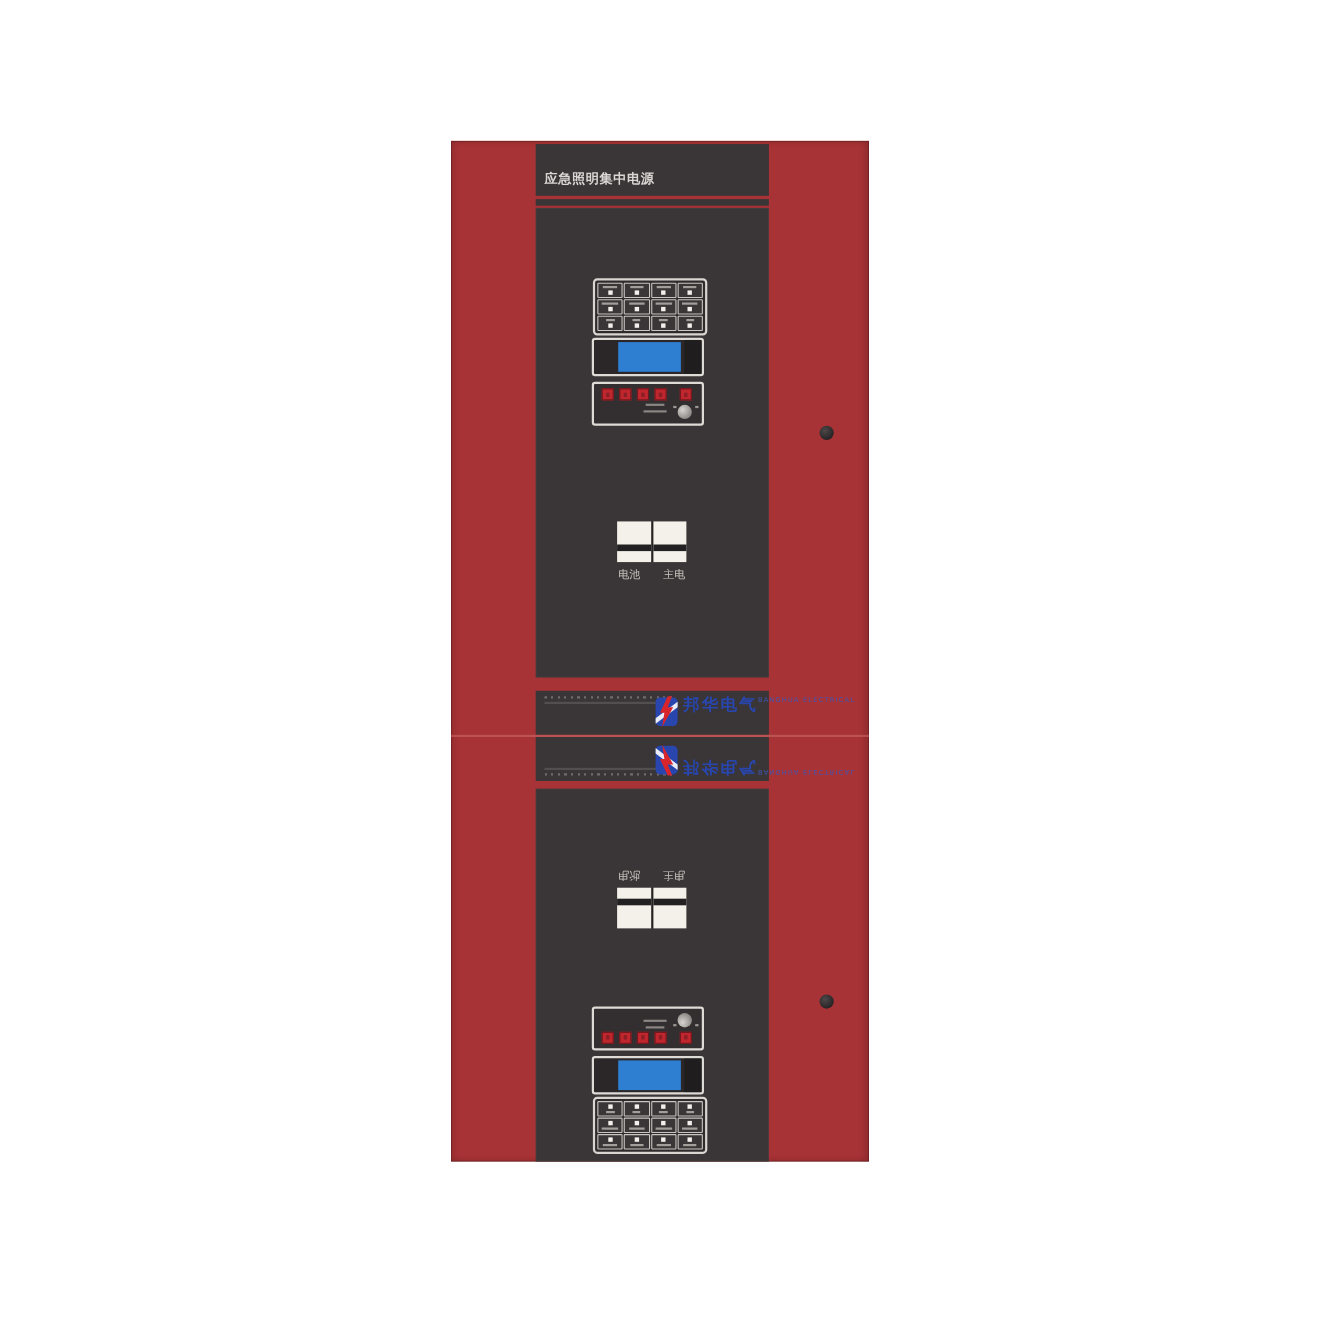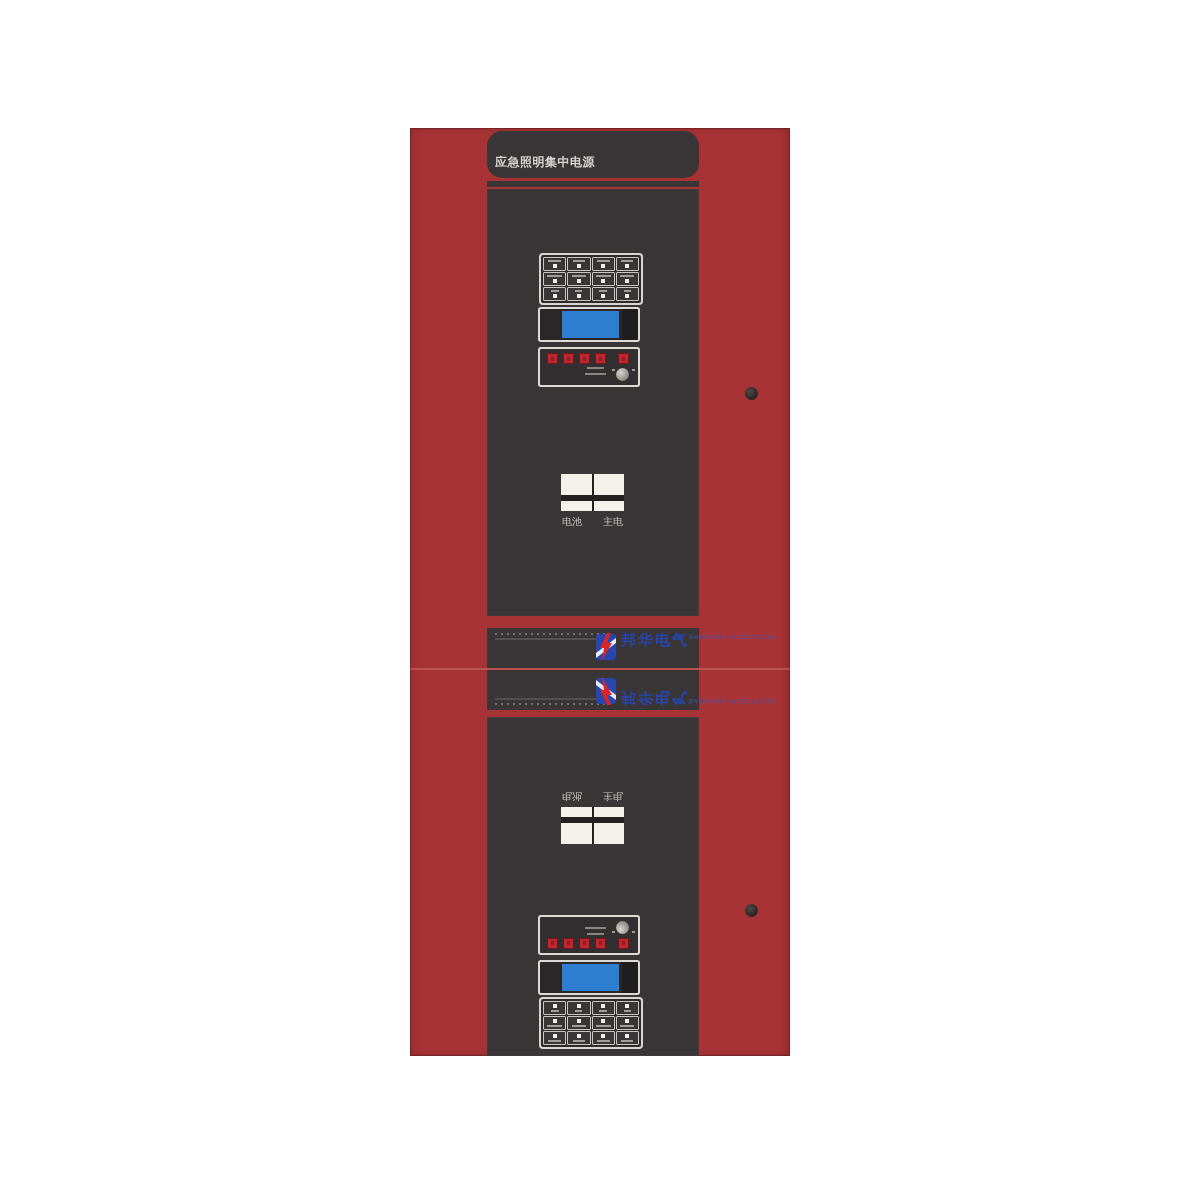--- a/index.html
+++ b/index.html
@@ -7,21 +7,21 @@
           font-family:"DejaVu Sans",sans-serif;}
 
   
   .cabinet{position:absolute;left:410px;top:128px;width:380px;height:928px;
            background:var(--cabinet-red,#a83336);
            box-shadow:inset 0 0 0 1px rgba(0,0,0,.18),
                       inset -4px 0 6px rgba(0,0,0,.15),
                       inset 4px 0 6px rgba(0,0,0,.10);}
 
   .header-band{position:absolute;left:77px;top:3px;width:212px;height:47px;
-               background:var(--band-dark,#3a3536);border-radius:15px;}
+               background:var(--band-dark,#3a3536);}
   .title{position:absolute;left:8px;bottom:7px;font-size:12px;font-weight:bold;
          letter-spacing:.5px;color:#d8d5d2;white-space:nowrap;}
 
   .thin-strip{position:absolute;left:77px;top:53px;width:212px;height:6px;
               background:var(--band-dark,#3a3536);}
 
   .panel{position:absolute;left:77px;width:212px;background:var(--panel-dark,#3a3637);
          box-shadow:inset 0 0 0 1px rgba(255,255,255,.03);}
   .panel-upper{top:61px;height:427px;}
   .panel-lower{top:589px;height:339px;}

